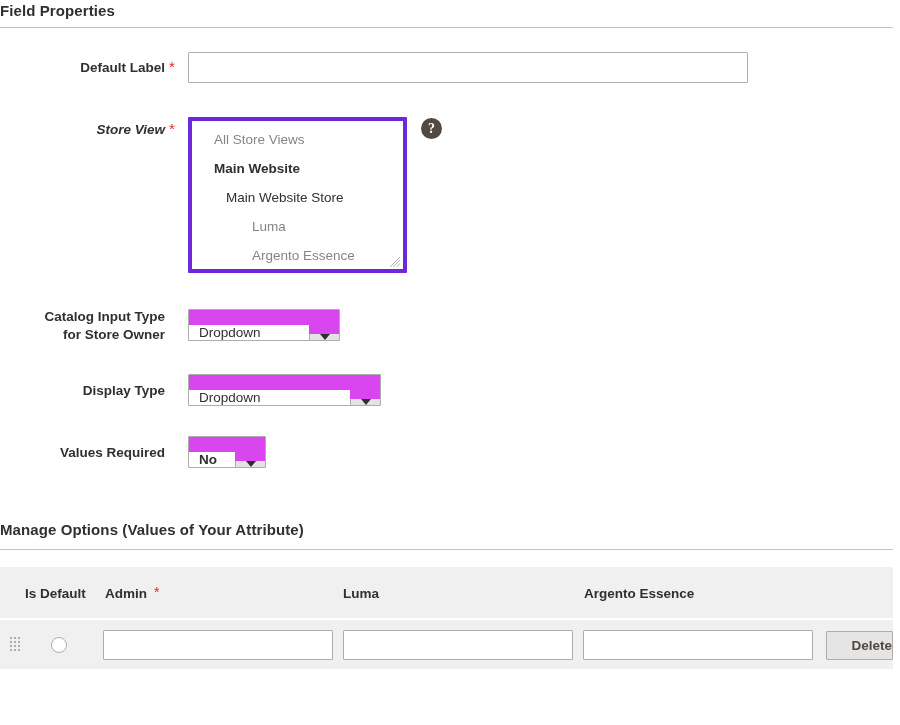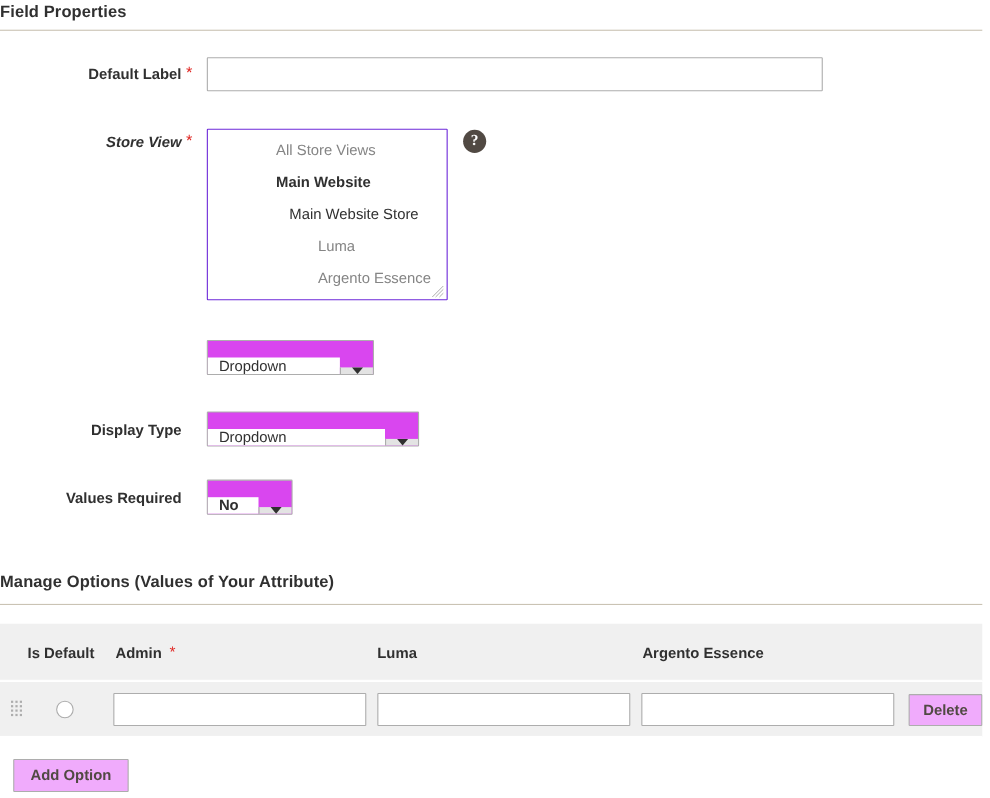--- a/index.html
+++ b/index.html
@@ -59,24 +59,23 @@
     font-size: 13.5px;
     color: #303030;
     padding: 0 8px;
     outline: none;
   }
 
   
   .multiselect {
     position: absolute;
     background: #ffffff;
-    border: 1px solid #6d28d9;
+    border: 4px solid #6d28d9;
     border-radius: 1px;
     overflow: hidden;
-    padding-left: 40px;
   }
   .ms-option {
     font-size: 13.5px;
     line-height: 29px;
     color: #858585;
     white-space: nowrap;
     padding-left: 22px;
     cursor: pointer;
   }
   .ms-option.lvl-website {
@@ -194,29 +193,29 @@
     width: 16px; height: 16px;
     border-radius: 50%;
     border: 1px solid #adadad;
     background: #ffffff;
     cursor: pointer;
   }
 
   
   .btn {
     position: absolute;
-    background: #f0abfc;
+    background: #e5e5e5;
     border: 1px solid #adadad;
     border-radius: 1px;
     font-family: "Liberation Sans", sans-serif;
     font-size: 13.5px;
     font-weight: bold;
     color: #514943;
     cursor: pointer;
-    text-align: center;
+    text-align: right;
     white-space: nowrap;
   }
 </style>
 </head>
 <body>
 
 <div id="page">
 
   <div class="section-title" style="left:0px; top:2px;">Field Properties</div>
   <div class="section-rule" style="left:0px; top:27px; width:893px;"></div>
@@ -234,20 +233,24 @@
     <div class="ms-option lvl-group">Main Website Store</div>
     <div class="ms-option lvl-view">Luma</div>
     <div class="ms-option lvl-view">Argento Essence</div>
     <svg class="resize-grip" viewBox="0 0 12 12">
       <path d="M11 4 L4 11 M11 7.5 L7.5 11 M11 1 L1 11" stroke="#adadad" stroke-width="0.9" fill="none"></path>
     </svg>
   </div>
 
   <div class="help-icon" style="left:421px; top:118px;">?</div>
 
+  <div class="field-label" style="left:0px; top:308px; width:165px;">
+    <div>Catalog Input Type</div>
+    <div>for Store Owner</div>
+  </div>
   <div class="select-wrap" style="left:188px; top:309px; width:152px;">
     <div class="select-value">Dropdown</div>
     <div class="select-arrow">
         <span class="tri"></span>
       </div>
   </div>
 
   <div class="field-label" style="left:0px; top:382px; width:165px;">Display Type</div>
   <div class="select-wrap" style="left:188px; top:374px; width:193px;">
     <div class="select-value">Dropdown</div>
@@ -292,15 +295,14 @@
   </div>
 
   <div class="radio-btn" style="left:51px; top:637px;"></div>
 
   <input class="txt-input" type="text" style="left: 103px; top: 630px; width: 230px; height: 30px;">
   <input class="txt-input" type="text" style="left: 343px; top: 630px; width: 230px; height: 30px;">
   <input class="txt-input" type="text" style="left: 583px; top: 630px; width: 230px; height: 30px;">
 
   <div class="btn" style="left:826px; top:631px; width:67px; height:29px; line-height:27px;">Delete</div>
 
-  <div class="btn" style="left:12px; top:690px; width:105px; height:30px; line-height:28px;">Add Option</div>
 
 </div>
 
 </body></html>

